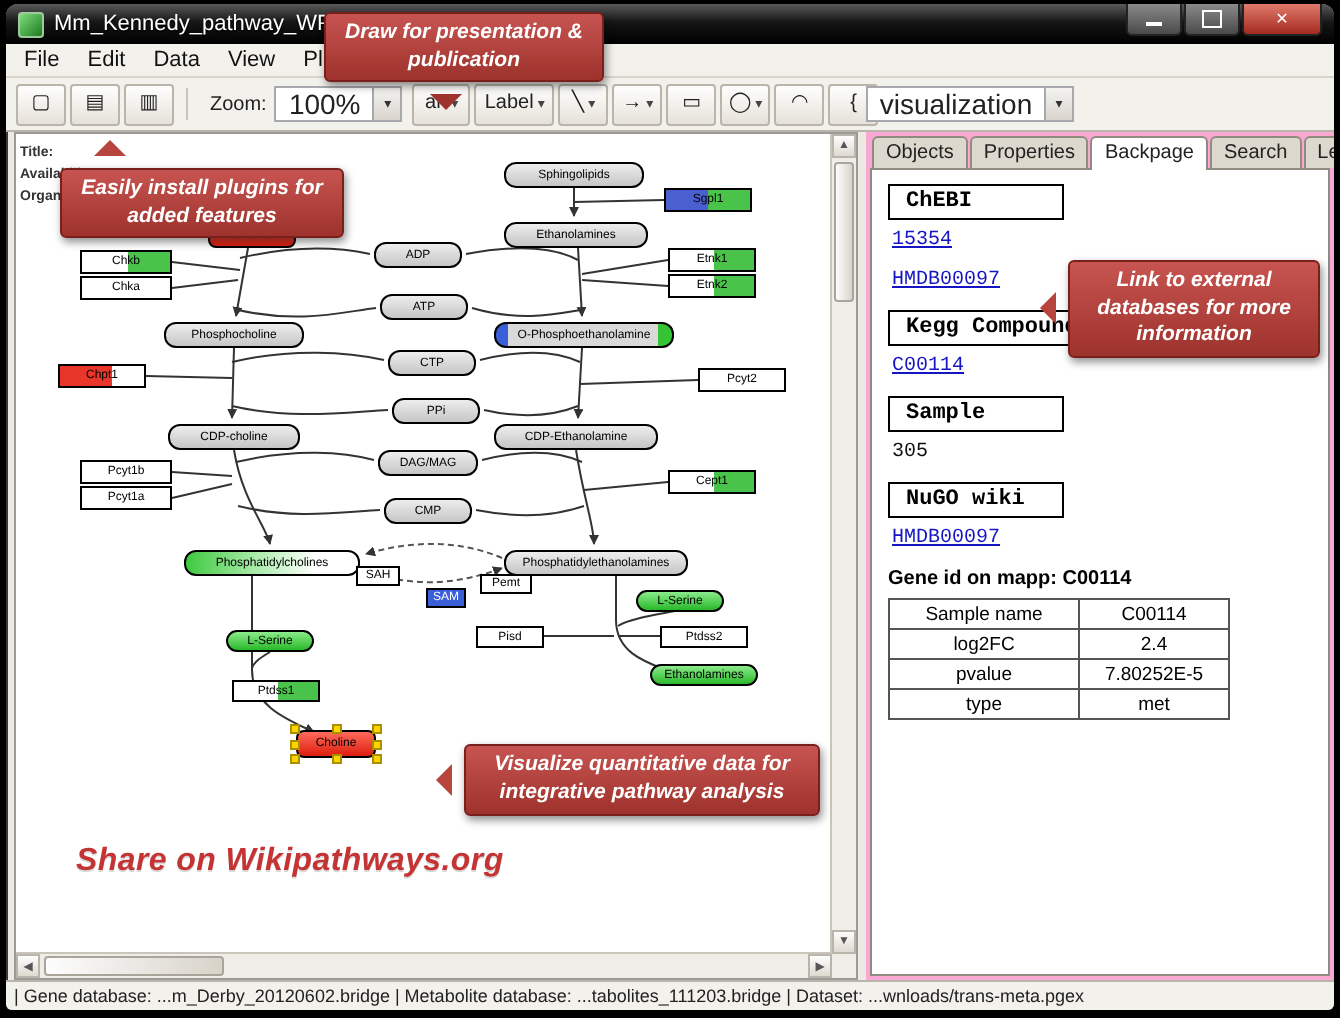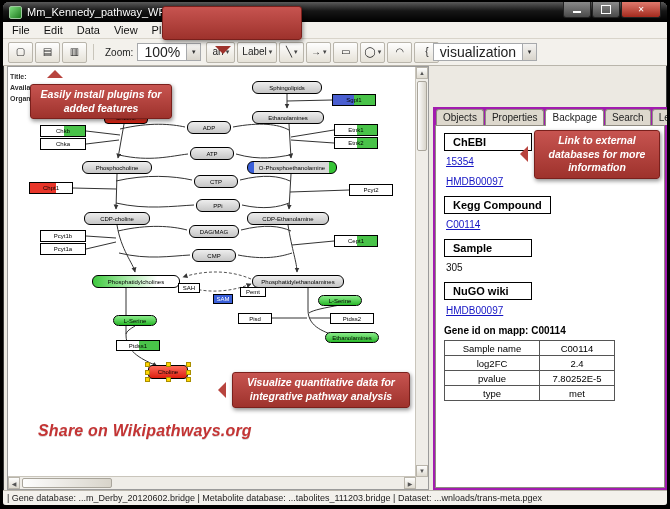--- a/index.html
+++ b/index.html
@@ -71,27 +71,27 @@
   .gene-halfgreen{background:linear-gradient(90deg,#ffffff 0 52%,#49c349 52%);}
   .gene-red{background:linear-gradient(90deg,#e8362a 0 62%,#ffffff 62%);}
   .gene-bluegreen{background:linear-gradient(90deg,#4a5fd0 0 50%,#49c349 50%);}
   .sam{background:#3a5fd9;color:#fff;}
   .handle{position:absolute;width:5px;height:5px;background:#ffd400;border:1px solid #a98f00;z-index:4;box-sizing:border-box;}
   .info-line{position:absolute;left:2px;font-size:7px;font-weight:bold;color:#333;z-index:2;white-space:nowrap;}
   #share-note{position:absolute;left:38px;top:422px;z-index:40;color:#c43434;font-size:16px;font-weight:bold;
     font-style:italic;letter-spacing:.2px;text-shadow:0 1px 0 rgba(0,0,0,.15);}
   
   #splitter{width:4px;background:#ece9e2;flex:none;}
-  #sidebar{flex:1;display:flex;flex-direction:column;background:#a21caf;min-width:0;margin-top:41px;}
+  #sidebar{flex:1;display:flex;flex-direction:column;background:#f9a8d4;min-width:0;}
   #sb-tabs{height:18px;display:flex;align-items:flex-end;padding-left:3px;font-size:10px;}
   .sb-tab{padding:2px 6px 2px;border:1px solid #8f8b81;border-bottom:none;border-radius:3px 3px 0 0;
     background:#ddd8cd;margin-right:1px;color:#222;}
   .sb-tab.active{background:#fff;position:relative;top:1px;padding-bottom:3px;}
   #sb-content{flex:1;background:#fff;border:1px solid #8f8b81;margin:0 2px 2px 2px;padding:7px 8px;overflow:hidden;font-size:10px;}
-  .bp-sec{margin-bottom:9px;}
+  .bp-sec{margin-bottom:9px;font-family:Liberation Mono, monospace;}
   .bp-h{display:inline-block;border:1px solid #000;background:#fff;font-weight:bold;font-size:11px;
     padding:2px 8px;min-width:70px;margin-bottom:5px;}
   .bp-link{color:#1515c4;text-decoration:underline;margin-left:2px;}
   .bp-val{color:#111;margin-left:2px;}
   #exp-title{font-weight:bold;font-size:11px;margin:2px 0 6px;}
   #exp-mapp{font-weight:bold;font-size:10px;margin-bottom:4px;}
   #exp-table{border-collapse:collapse;font-size:9.5px;}
   #exp-table td{border:1px solid #555;height:14px;text-align:center;padding:0 3px;background:#fff;}
   #exp-table td:first-child{width:88px;}
   #exp-table td:last-child{width:68px;}
@@ -348,20 +348,21 @@
   <div id="statusbar">
     <span>| Gene database: ...m_Derby_20120602.bridge | Metabolite database: ...tabolites_111203.bridge | Dataset: ...wnloads/trans-meta.pgex</span>
   </div>
 
 </div>
 
 <div id="share-note">Share on Wikipathways.org</div>
 
 <div class="callout" style="left: 162px; top: 6px; width: 140px; min-height: 34px;">
     <div class="tri tri-bottom"></div>
+    <span>Draw for presentation &amp; publication</span>
   </div>
 <div class="callout" style="left: 30px; top: 84px; width: 142px; min-height: 32px;">
     <div class="tri tri-top"></div>
     <span>Easily install plugins for added features</span>
   </div>
 <div class="callout" style="left: 534px; top: 130px; width: 126px; min-height: 46px;">
     <div class="tri tri-left"></div>
     <span>Link to external databases for more information</span>
   </div>
 <div class="callout" style="left: 232px; top: 372px; width: 178px; min-height: 36px;">

